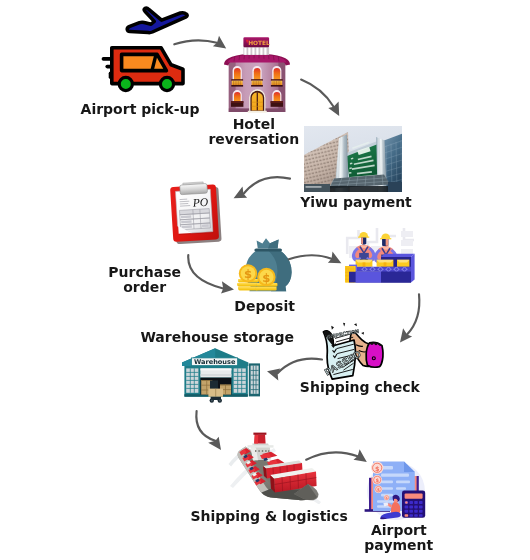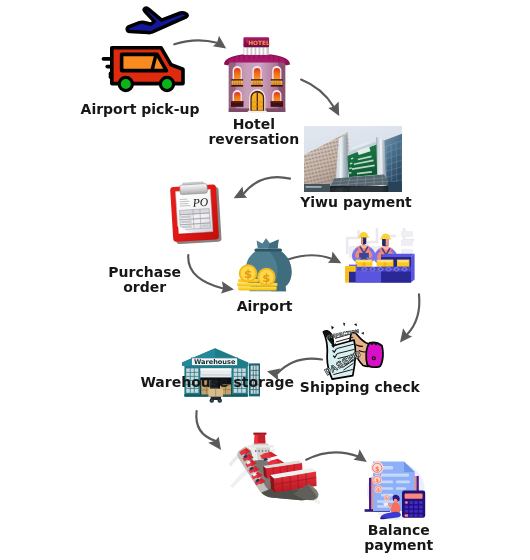--- a/index.html
+++ b/index.html
@@ -810,24 +810,25 @@
    <path d="M23.4 48.0 l4.2 -0.6 l0.8 3.2 l-4.2 0.6 Z" fill="#eceefb"></path>
   </g>
  </svg>
 </div>
 <div class="lbl" style="left:40px;top:102px;width:200px;">Airport pick-up</div>
 <div class="lbl" style="left:153.8px;top:117px;width:200px;">Hotel
 reversation</div>
 <div class="lbl" style="left:256px;top:195.1px;width:200px;">Yiwu payment</div>
 <div class="lbl" style="left:44.7px;top:243.3px;width:200px;margin-top:22px;">Purchase
 order</div>
-<div class="lbl" style="left:164.6px;top:299.2px;width:200px;">Airport</div>
+<div class="lbl" style="left:164.6px;top:299.2px;width:200px;">Deposit</div>
 <div class="lbl" style="left:259.8px;top:380px;width:200px;">Shipping check</div>
-<div class="lbl" style="left:117.2px;top:330.3px;width:200px;margin-top:45px;">Warehouse storage</div>
-<div class="lbl" style="left:298.8px;top:523.3px;width:200px;">Balance
+<div class="lbl" style="left:117.2px;top:330.3px;width:200px;">Warehouse storage</div>
+<div class="lbl" style="left:169.1px;top:508.6px;width:200px;">Shipping &amp; logistics</div>
+<div class="lbl" style="left:298.8px;top:523.3px;width:200px;">Airport
 payment</div>
 <svg id="arrows" viewBox="0 0 530 560" width="530" height="560">
  <g fill="none" stroke="#5a5a5a" stroke-width="2.15" stroke-linecap="round">
   <path d="M174.3 44.3 Q196.0 37.2 217.0 42.8"></path>
   <path d="M301.1 79.6 Q322.0 88.0 333.6 106.7"></path>
   <path d="M290.0 178.6 Q261.0 172.0 243.5 193.8"></path>
   <path d="M188.3 255.0 Q186.5 279.0 223.2 288.5"></path>
   <path d="M288.8 259.3 Q312.0 251.5 331.5 258.8"></path>
   <path d="M419.0 294.3 Q421.5 319.0 407.1 334.4"></path>
   <path d="M322.0 359.5 Q295.0 355.0 277.6 373.2"></path>

